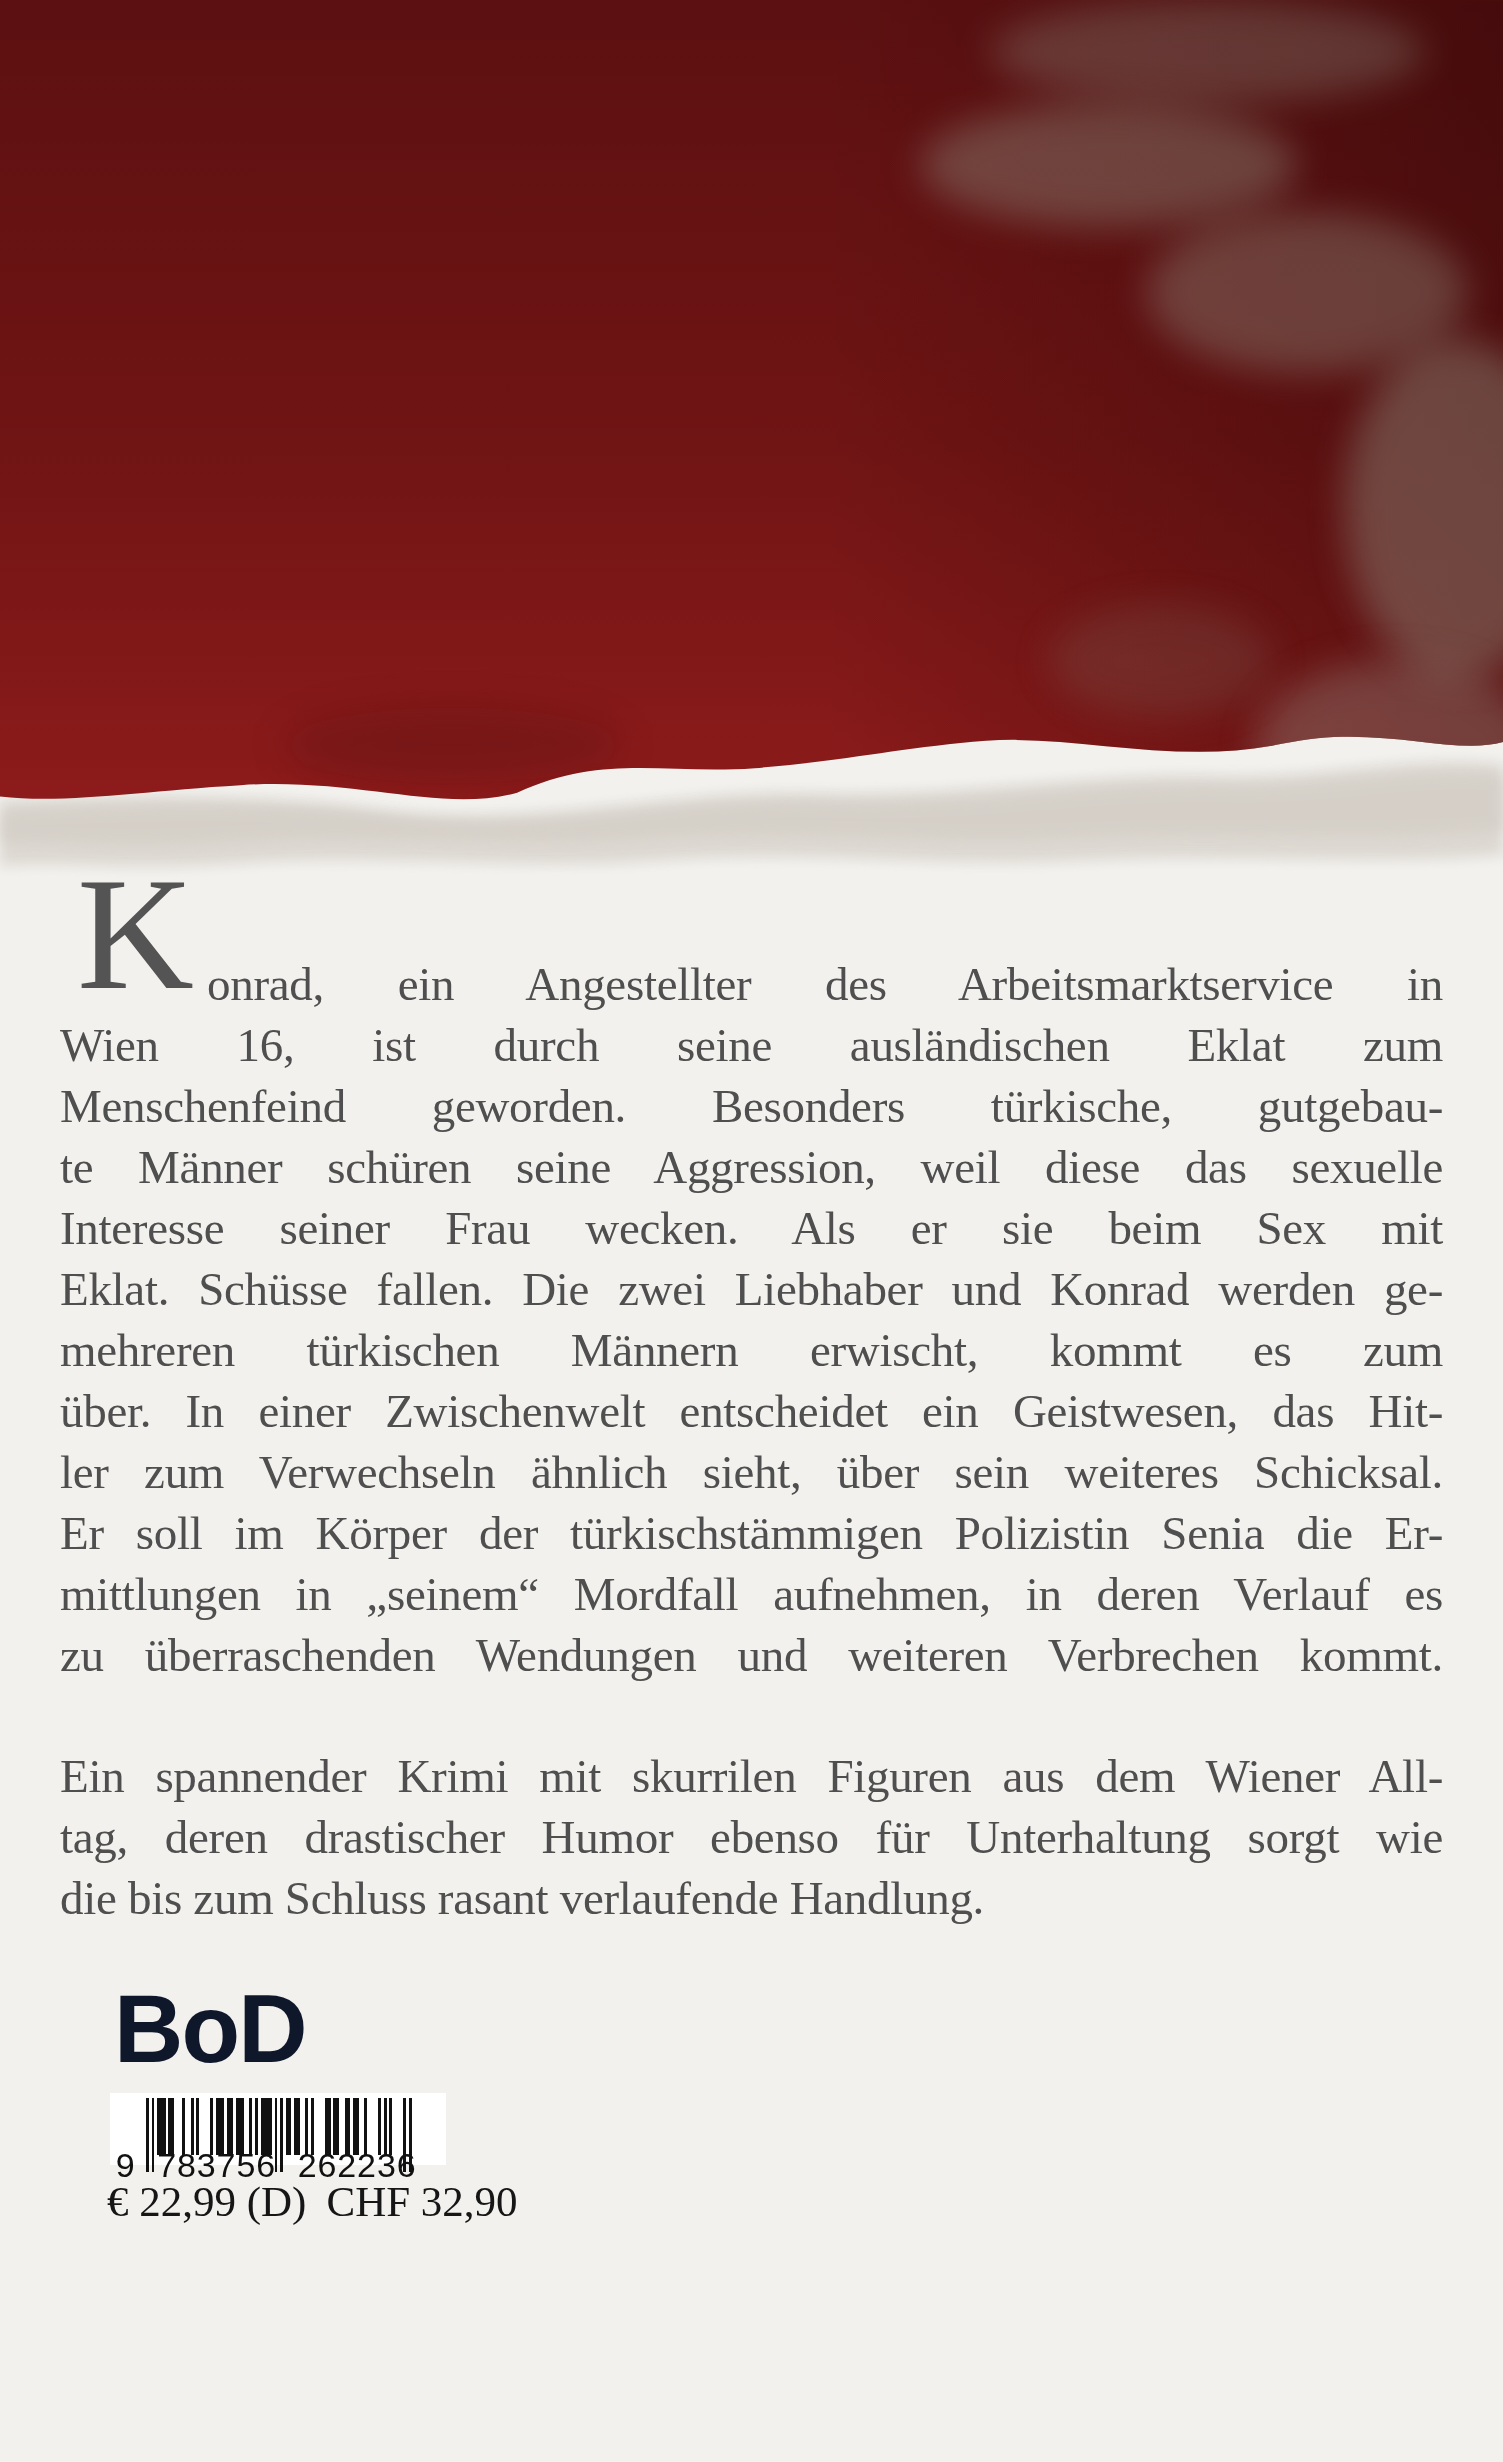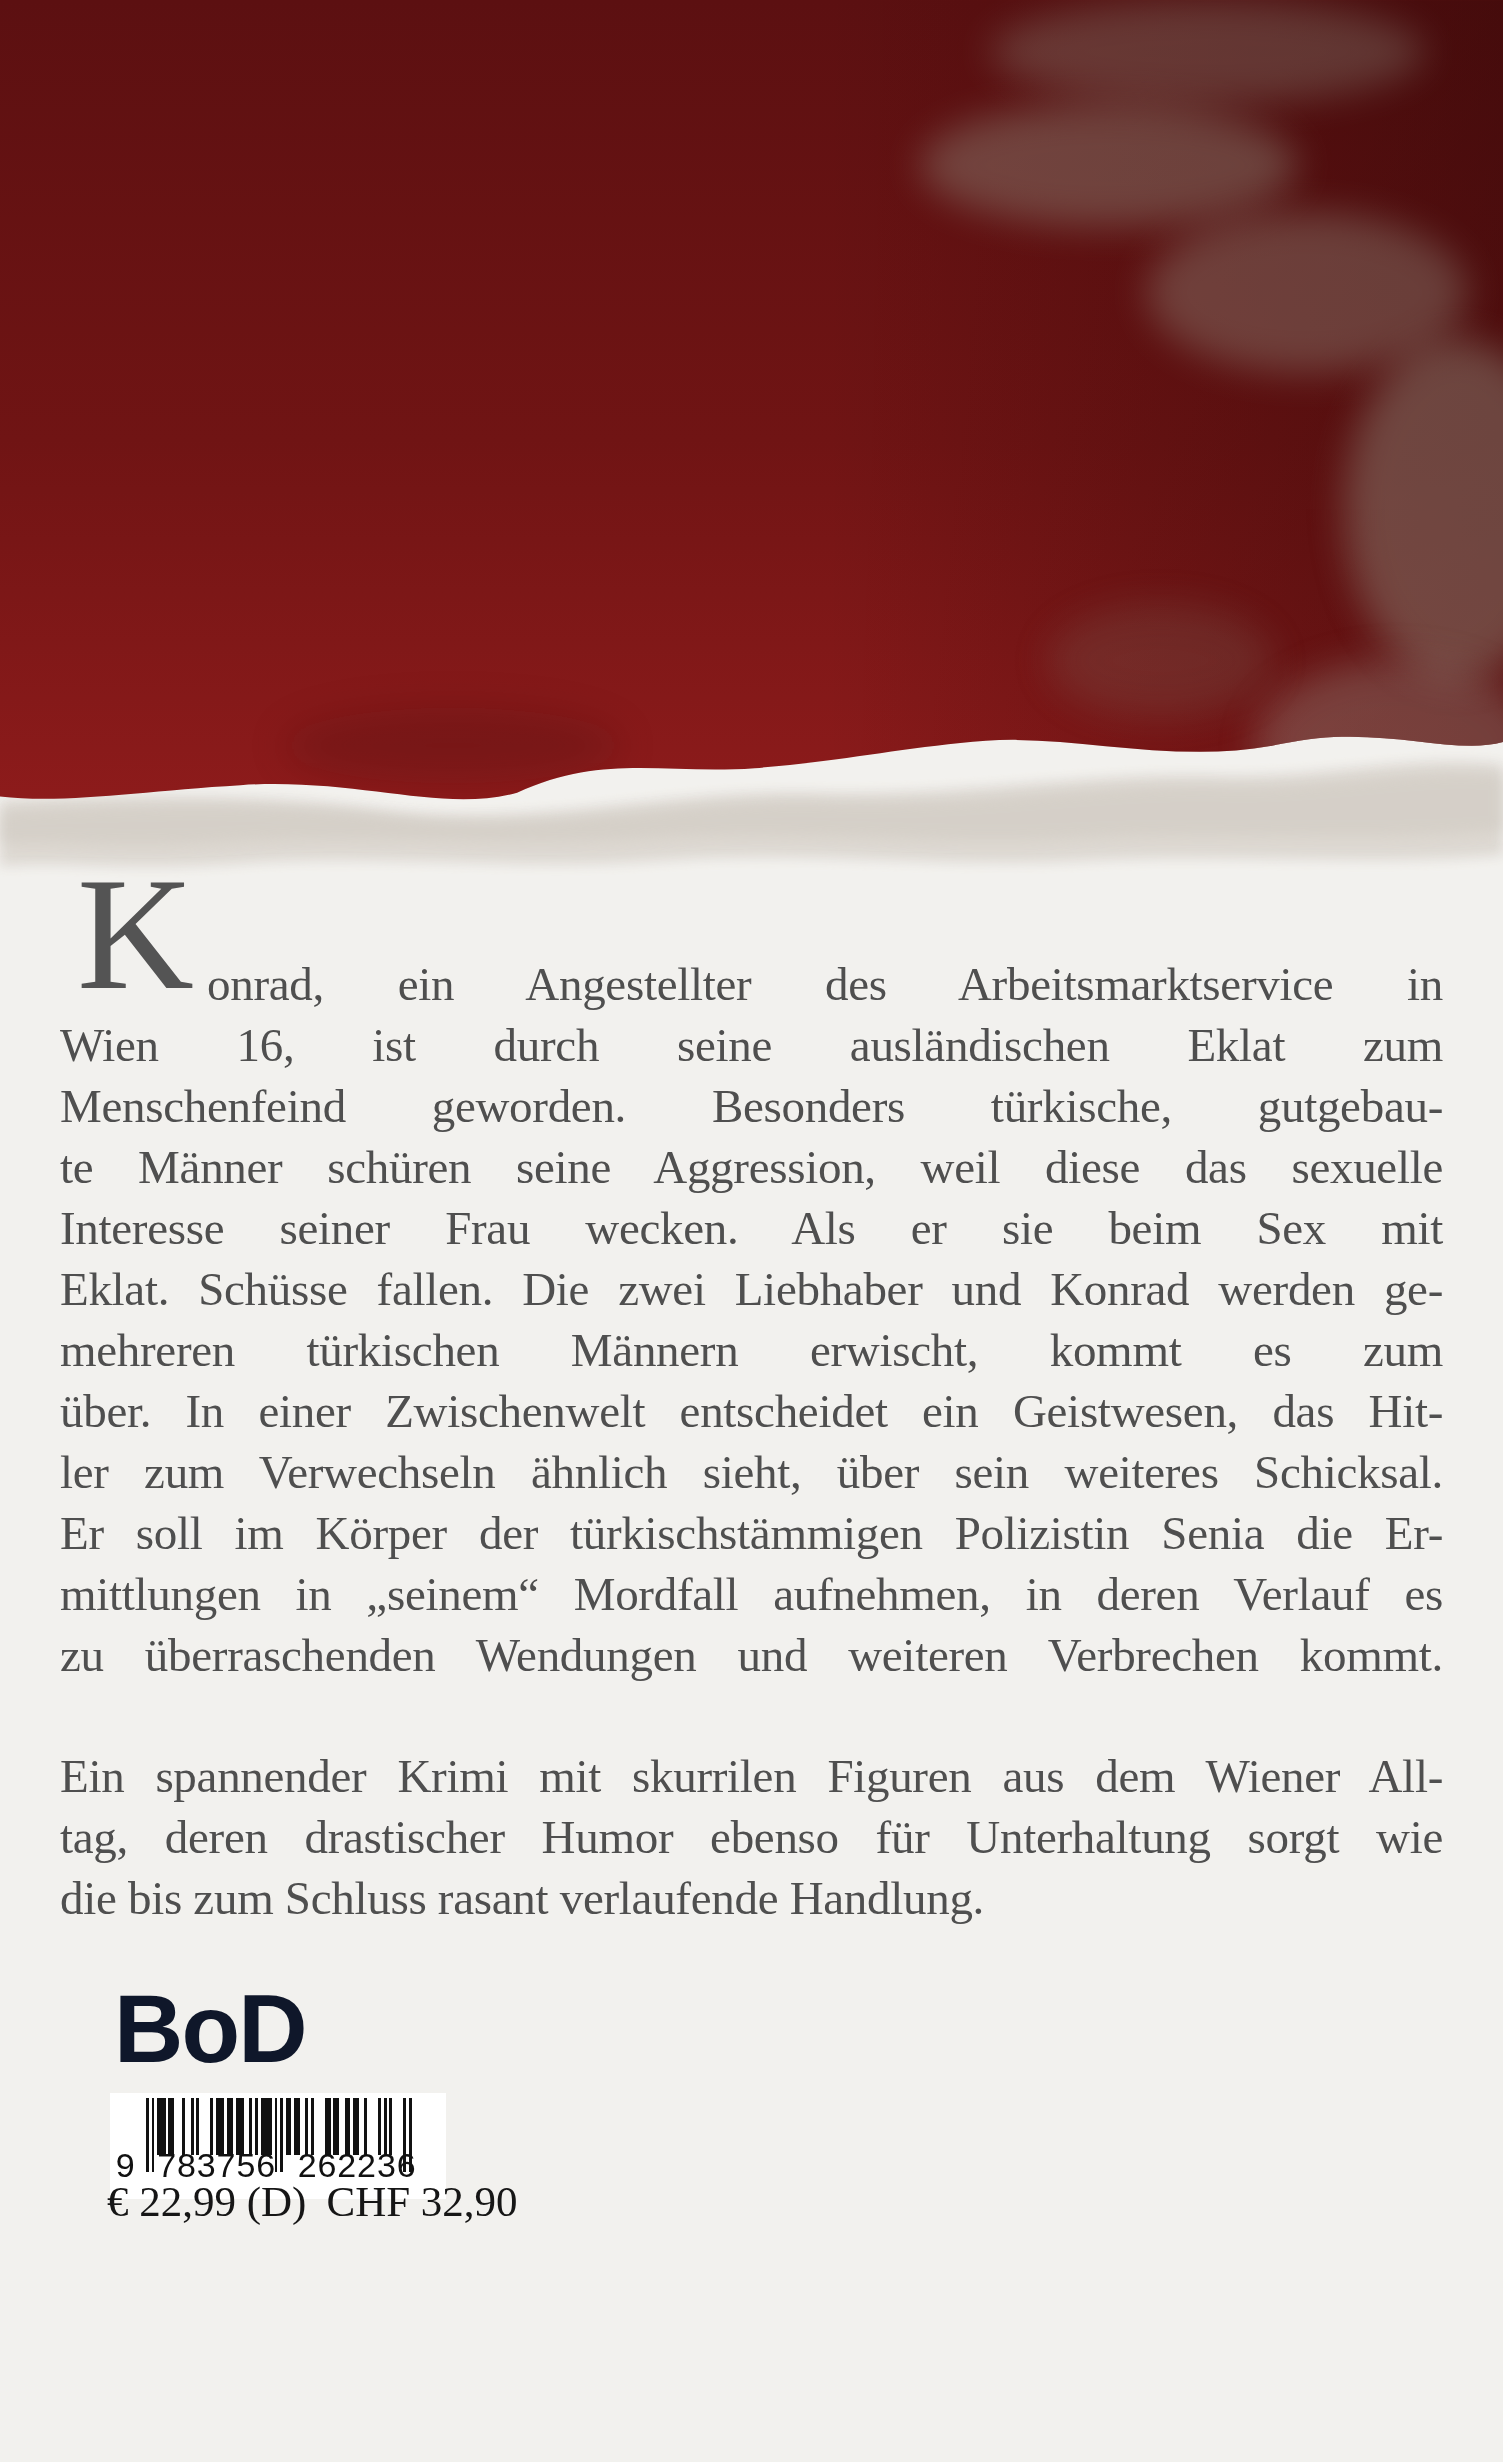--- a/index.html
+++ b/index.html
@@ -56,21 +56,21 @@
     font-size:96px;
     line-height:1;
     letter-spacing:-1.9px;
     color:#0f172a;
   }
 
   
   .barcode-box{
     position:absolute;
     left:110px;top:2093px;
-    width:336px;height:106px;
+    width:336px;height:72px;
     background:#ffffff;
   }
   .bars{
     position:absolute;
     left:36px;top:4.7px;
     height:57px;
     display:flex;
   }
   .bars .m{width:2.8px;height:57px;flex:none;}
   .bars .m.b{background:#111;}

